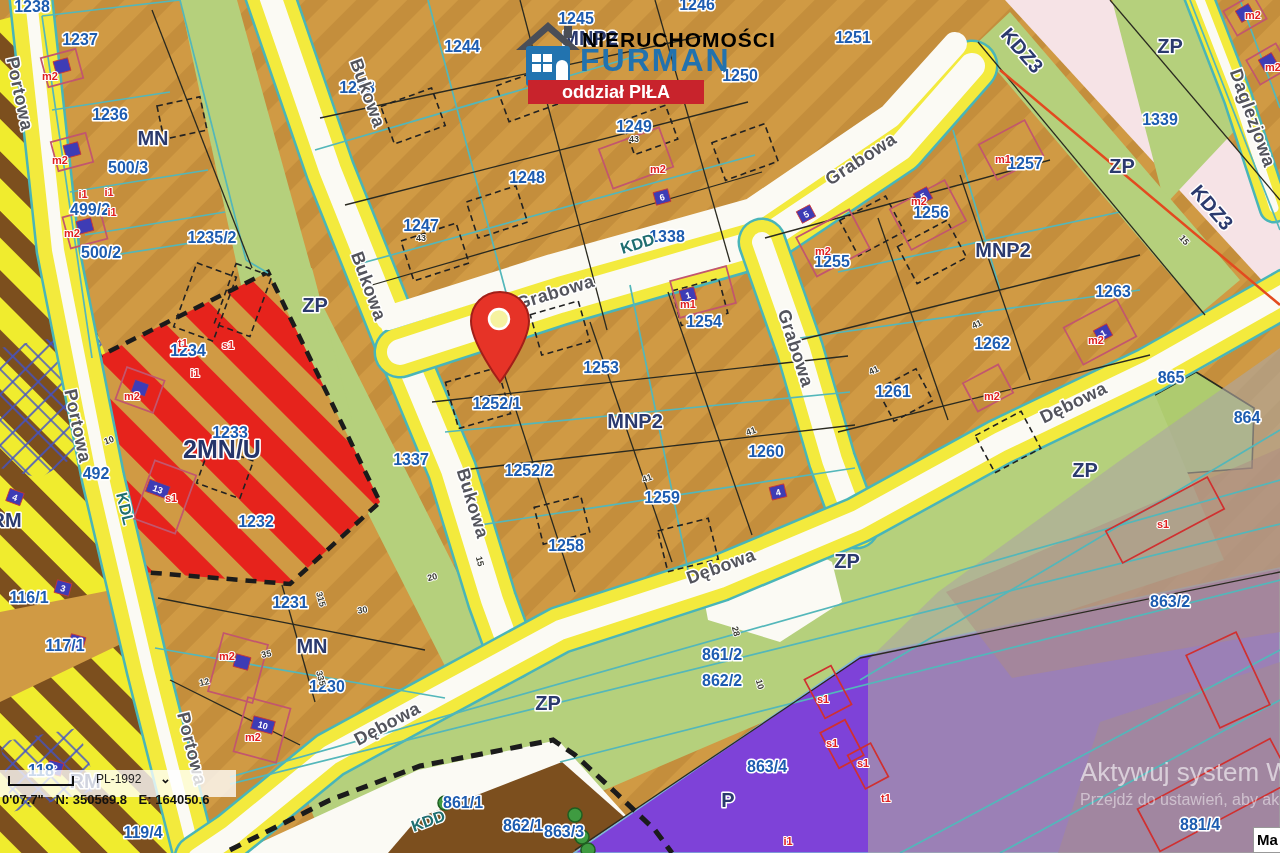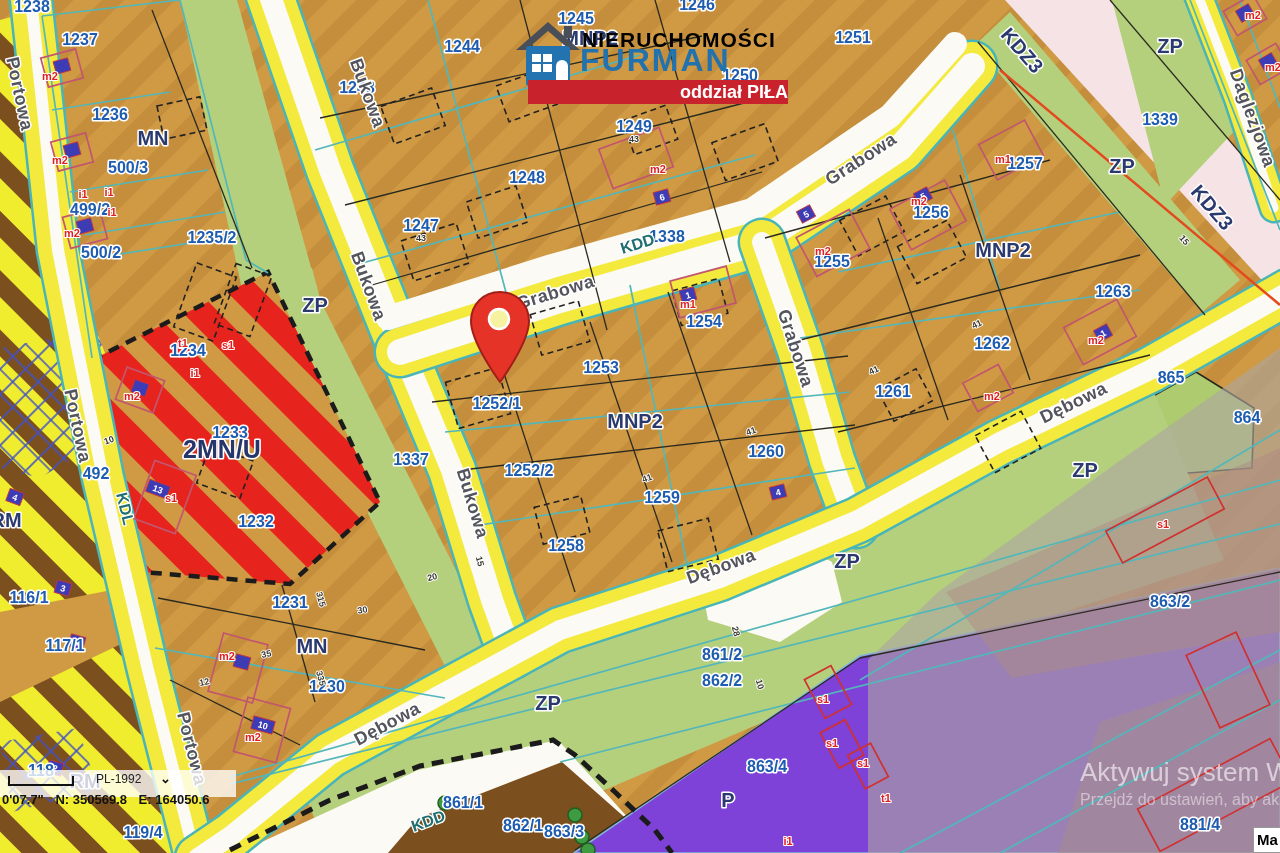--- a/index.html
+++ b/index.html
@@ -18,22 +18,22 @@
   .meas{font-weight:bold;font-size:9px;fill:#3a3a30;stroke:#ffffff;stroke-width:1.8px;}
   .mk{font-weight:bold;font-size:9px;fill:#ffffff;stroke:none;}
 
   
   #logo{position:absolute;left:512px;top:6px;width:266px;height:102px;}
   #logo-house{position:absolute;left:2px;top:10px;}
   #logo-company{position:absolute;left:70px;top:22px;font-size:21px;font-weight:bold;
       color:#000000;letter-spacing:1px;}
   #logo-name{position:absolute;left:68px;top:36px;font-size:32px;font-weight:bold;
       color:#2272ae;letter-spacing:2px;}
-  #branch-banner{position:absolute;left:528px;top:80px;width:260px;height:24px;background:#c8232c;
-      color:#ffffff;font-size:18px;font-weight:bold;text-align:right;line-height:24px;
+  #branch-banner{position:absolute;left:528px;top:80px;width:176px;height:24px;background:#c8232c;
+      color:#ffffff;font-size:18px;font-weight:bold;text-align:center;line-height:24px;
       font-family:"Liberation Sans",sans-serif;}
   
   #pin{position:absolute;left:468px;top:290px;width:64px;height:96px;}
   
   #statusbar{position:absolute;left:0;top:770px;width:236px;height:27px;
       background:rgba(255,255,255,0.78);color:#111;}
   #scalebar{position:absolute;left:8px;top:6px;width:62px;height:8px;
       border-left:2px solid #111;border-right:2px solid #111;border-bottom:2px solid #111;}
   #crs-label{position:absolute;left:96px;top:2px;font-size:12px;color:#222;}
   #crs-chevron{position:absolute;left:160px;top:1px;font-size:13px;font-weight:bold;color:#111;}

